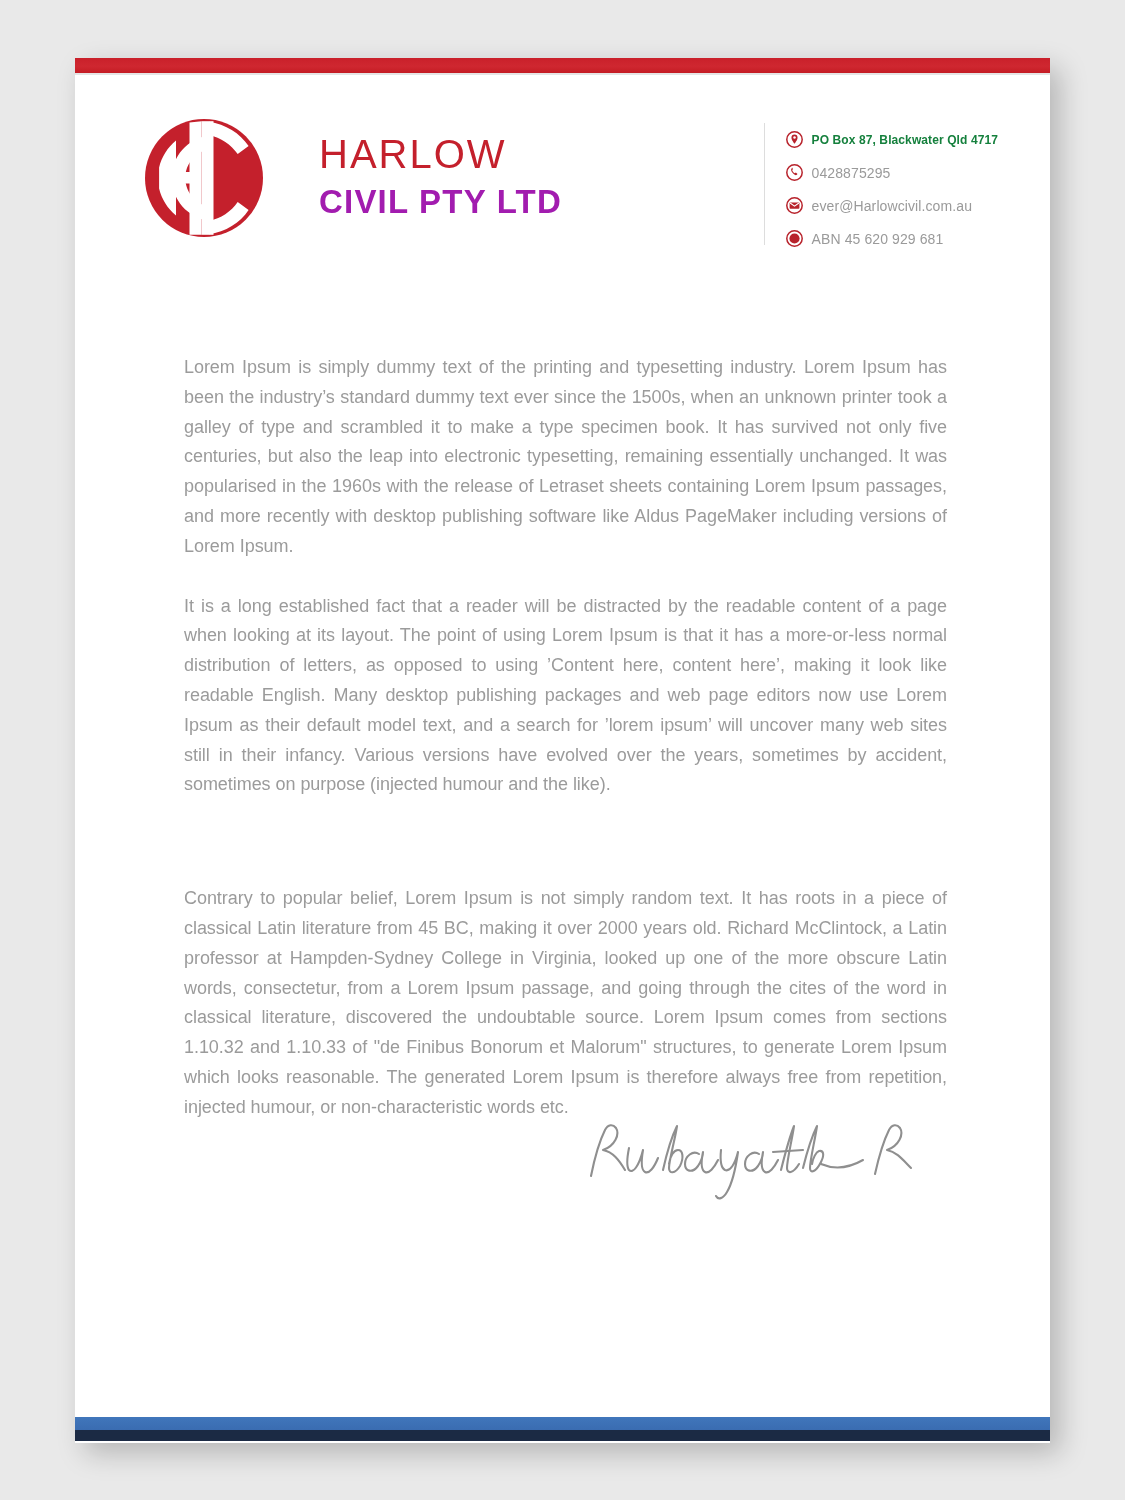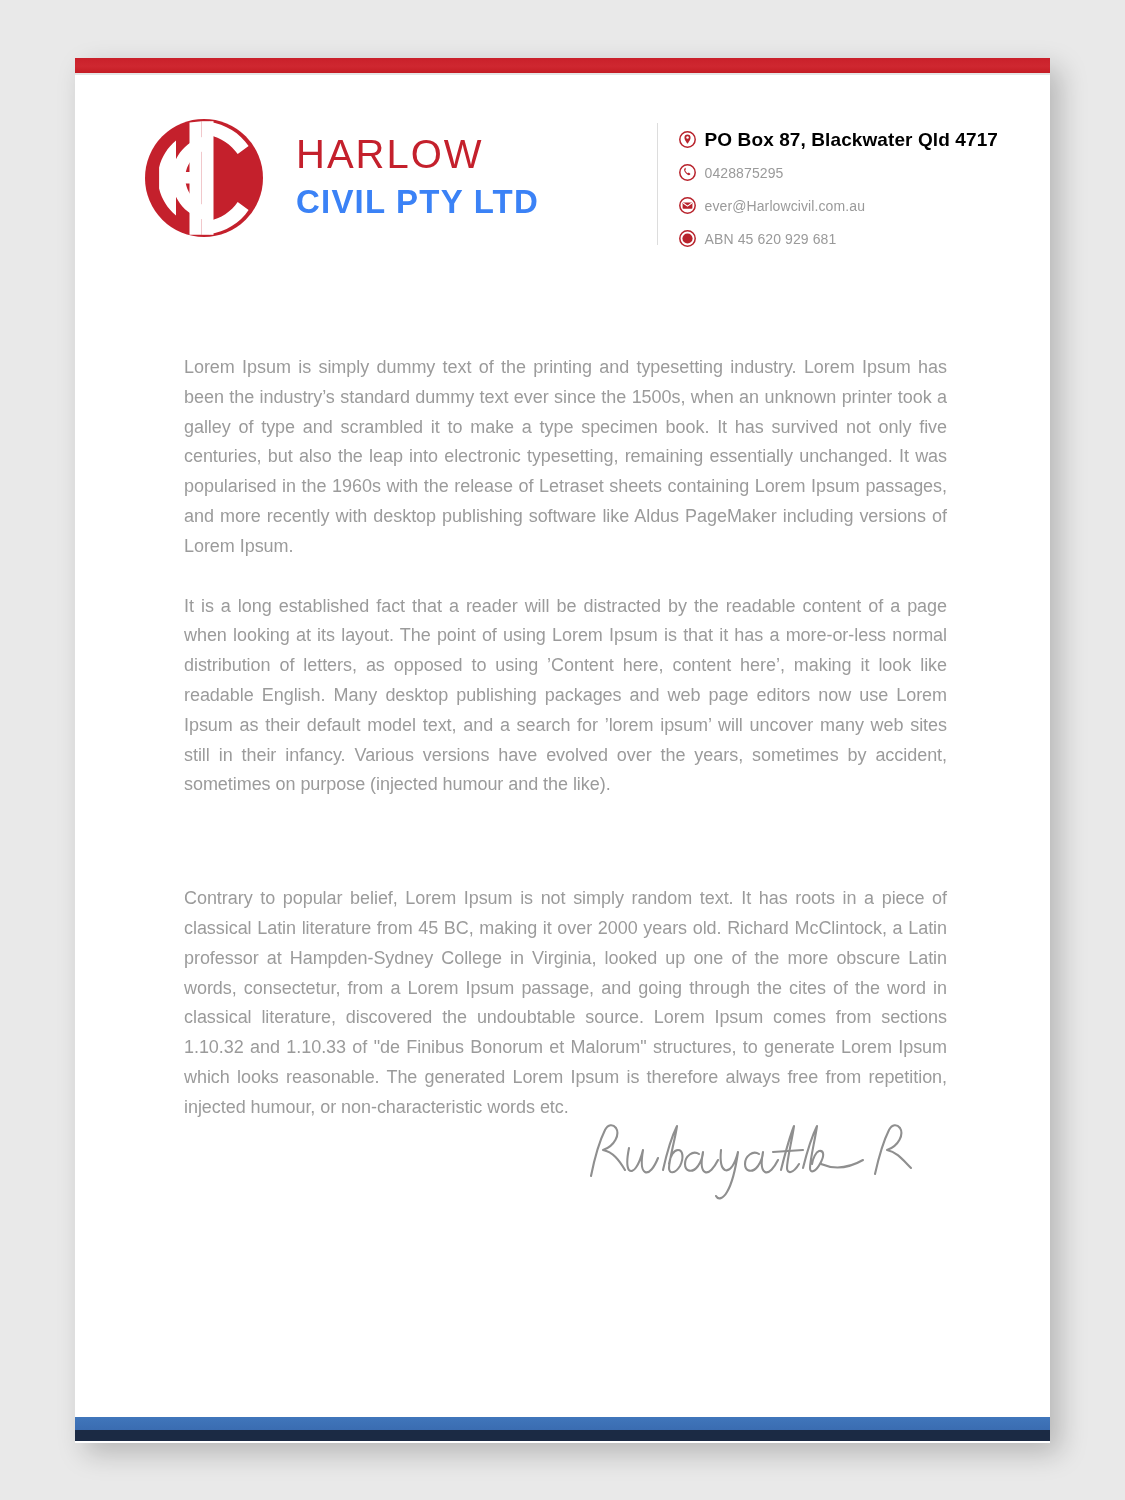--- a/index.html
+++ b/index.html
@@ -70,20 +70,21 @@
     height: 200px;
   }
 
   
   .logo-lockup {
     position: absolute;
     left: 70px;
     top: 44px;
     display: flex;
     align-items: center;
+    gap: 23px;
   }
   .logo-mark {
     width: 118px;
     height: 118px;
     flex: 0 0 118px;
     position: relative;
   }
   .logo-wordmark {
     margin-left: 33px;
     padding-bottom: 4px;
@@ -94,21 +95,21 @@
     letter-spacing: 2.0px;
     color: #c4202c;
     line-height: 1.0;
     font-weight: 400;
     white-space: nowrap;
   }
   .wm-line2 {
     font-family: "Liberation Sans", sans-serif;
     font-size: 33px;
     letter-spacing: 1.2px;
-    color: #3b82f6;
+    color: #a21caf;
     line-height: 1.0;
     font-weight: 600;
     margin-top: 11px;
     white-space: nowrap;
   }
 
   
   .contact-block {
     position: absolute;
     right: 52px;
@@ -137,23 +138,23 @@
     margin-right: 9px;
     display: block;
   }
   .contact-text {
     font-size: 14px;
     color: #9a9a9a;
     white-space: nowrap;
     letter-spacing: 0.1px;
   }
   .contact-row.primary .contact-text {
-    color: #000000;
+    color: #15803d;
     font-weight: bold;
-    font-size: 19px;
+    font-size: 12px;
   }
 
   
   .letter-body {
     position: absolute;
     left: 109px;
     top: 295px;
     width: 763px;
   }
   .para {

